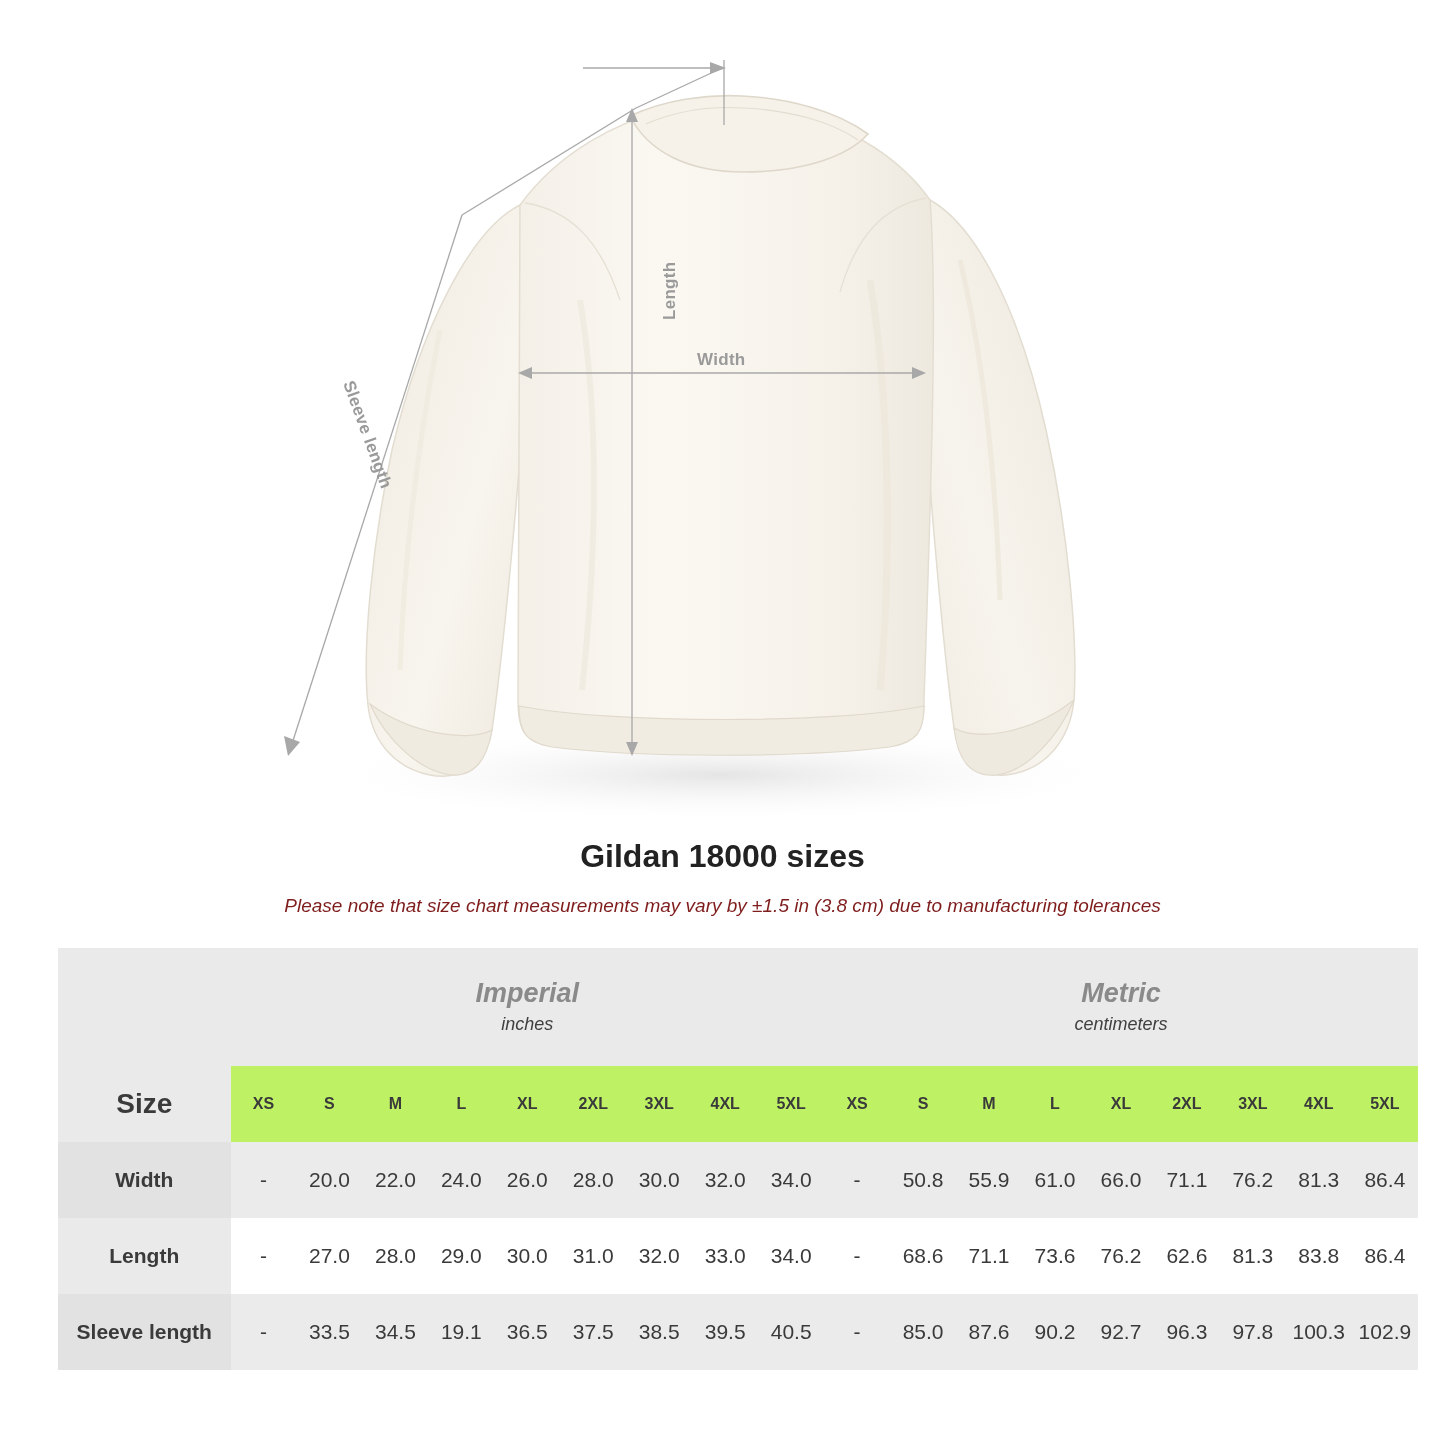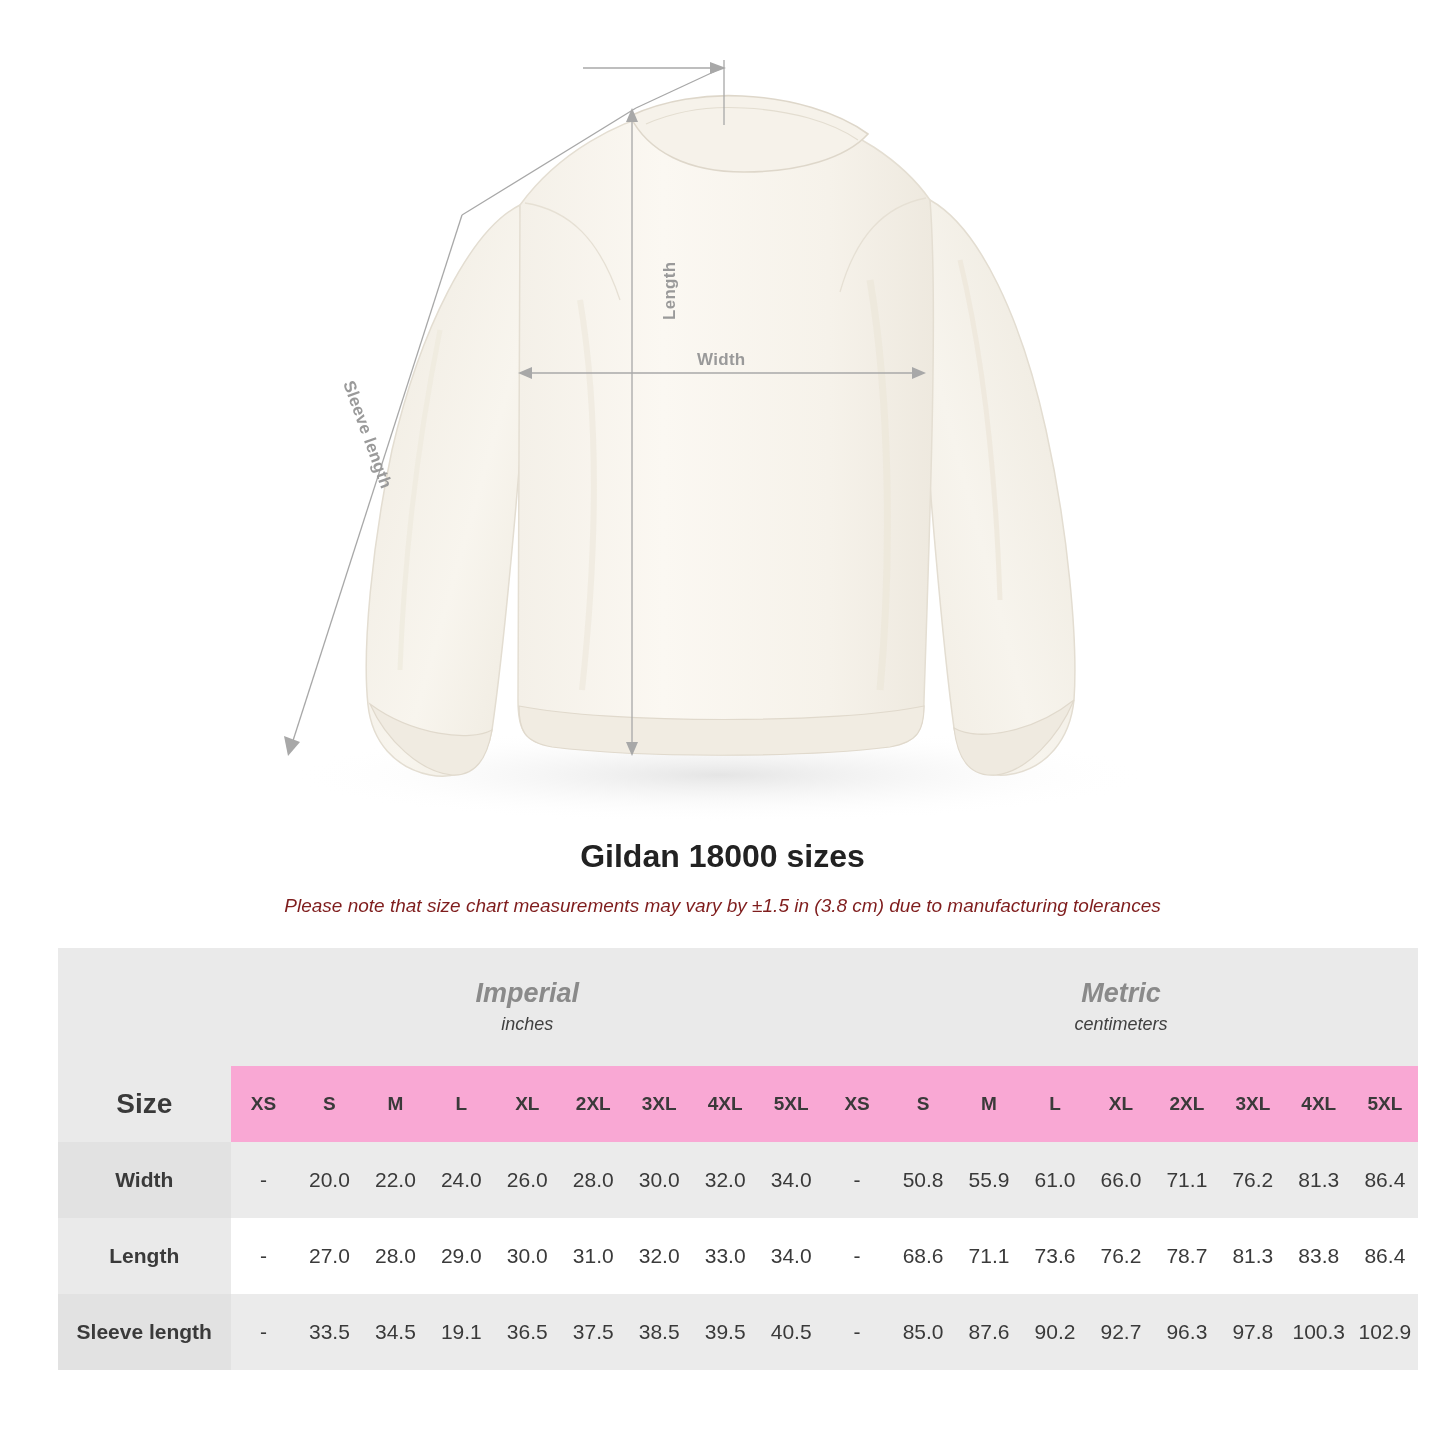--- a/index.html
+++ b/index.html
@@ -100,23 +100,23 @@
   }
   .unit-head .u-sub {
     font-size: 18px;
     font-style: italic;
     color: #404040;
     margin-top: 6px;
   }
 
   .hdr-row td {
     height: 76px;
-    font-size: 19px;
+    font-size: 16px;
     color: #3a3a3a;
-    background: #f9a8d4;
+    background: #bef264;
   }
   .hdr-row td.rowlabel {
     font-size: 28px;
     font-weight: bold;
     background: #eaeaea;
   }
   .hdr-row td.sizecell {
     font-weight: bold;
   }
 
@@ -310,21 +310,21 @@
           <td>30.0</td>
           <td>31.0</td>
           <td>32.0</td>
           <td>33.0</td>
           <td>34.0</td>
           <td>-</td>
           <td>68.6</td>
           <td>71.1</td>
           <td>73.6</td>
           <td>76.2</td>
-          <td>78.7</td>
+          <td>62.6</td>
           <td>81.3</td>
           <td>83.8</td>
           <td>86.4</td>
         </tr>
 
         <tr class="data-row band-grey">
           <td class="rowlabel">Sleeve length</td>
           <td>-</td>
           <td>33.5</td>
           <td>34.5</td>

